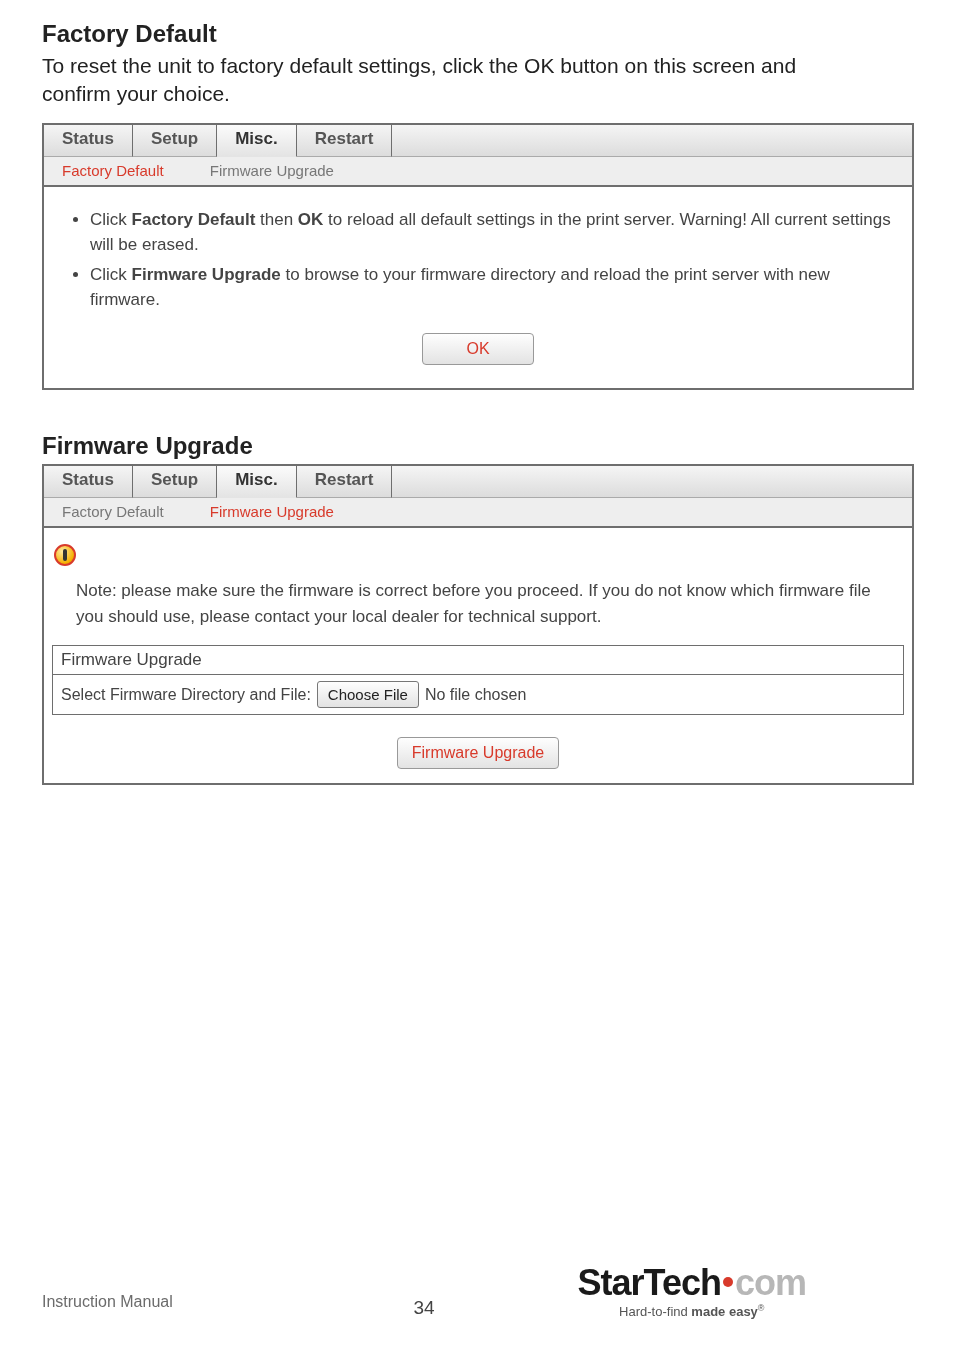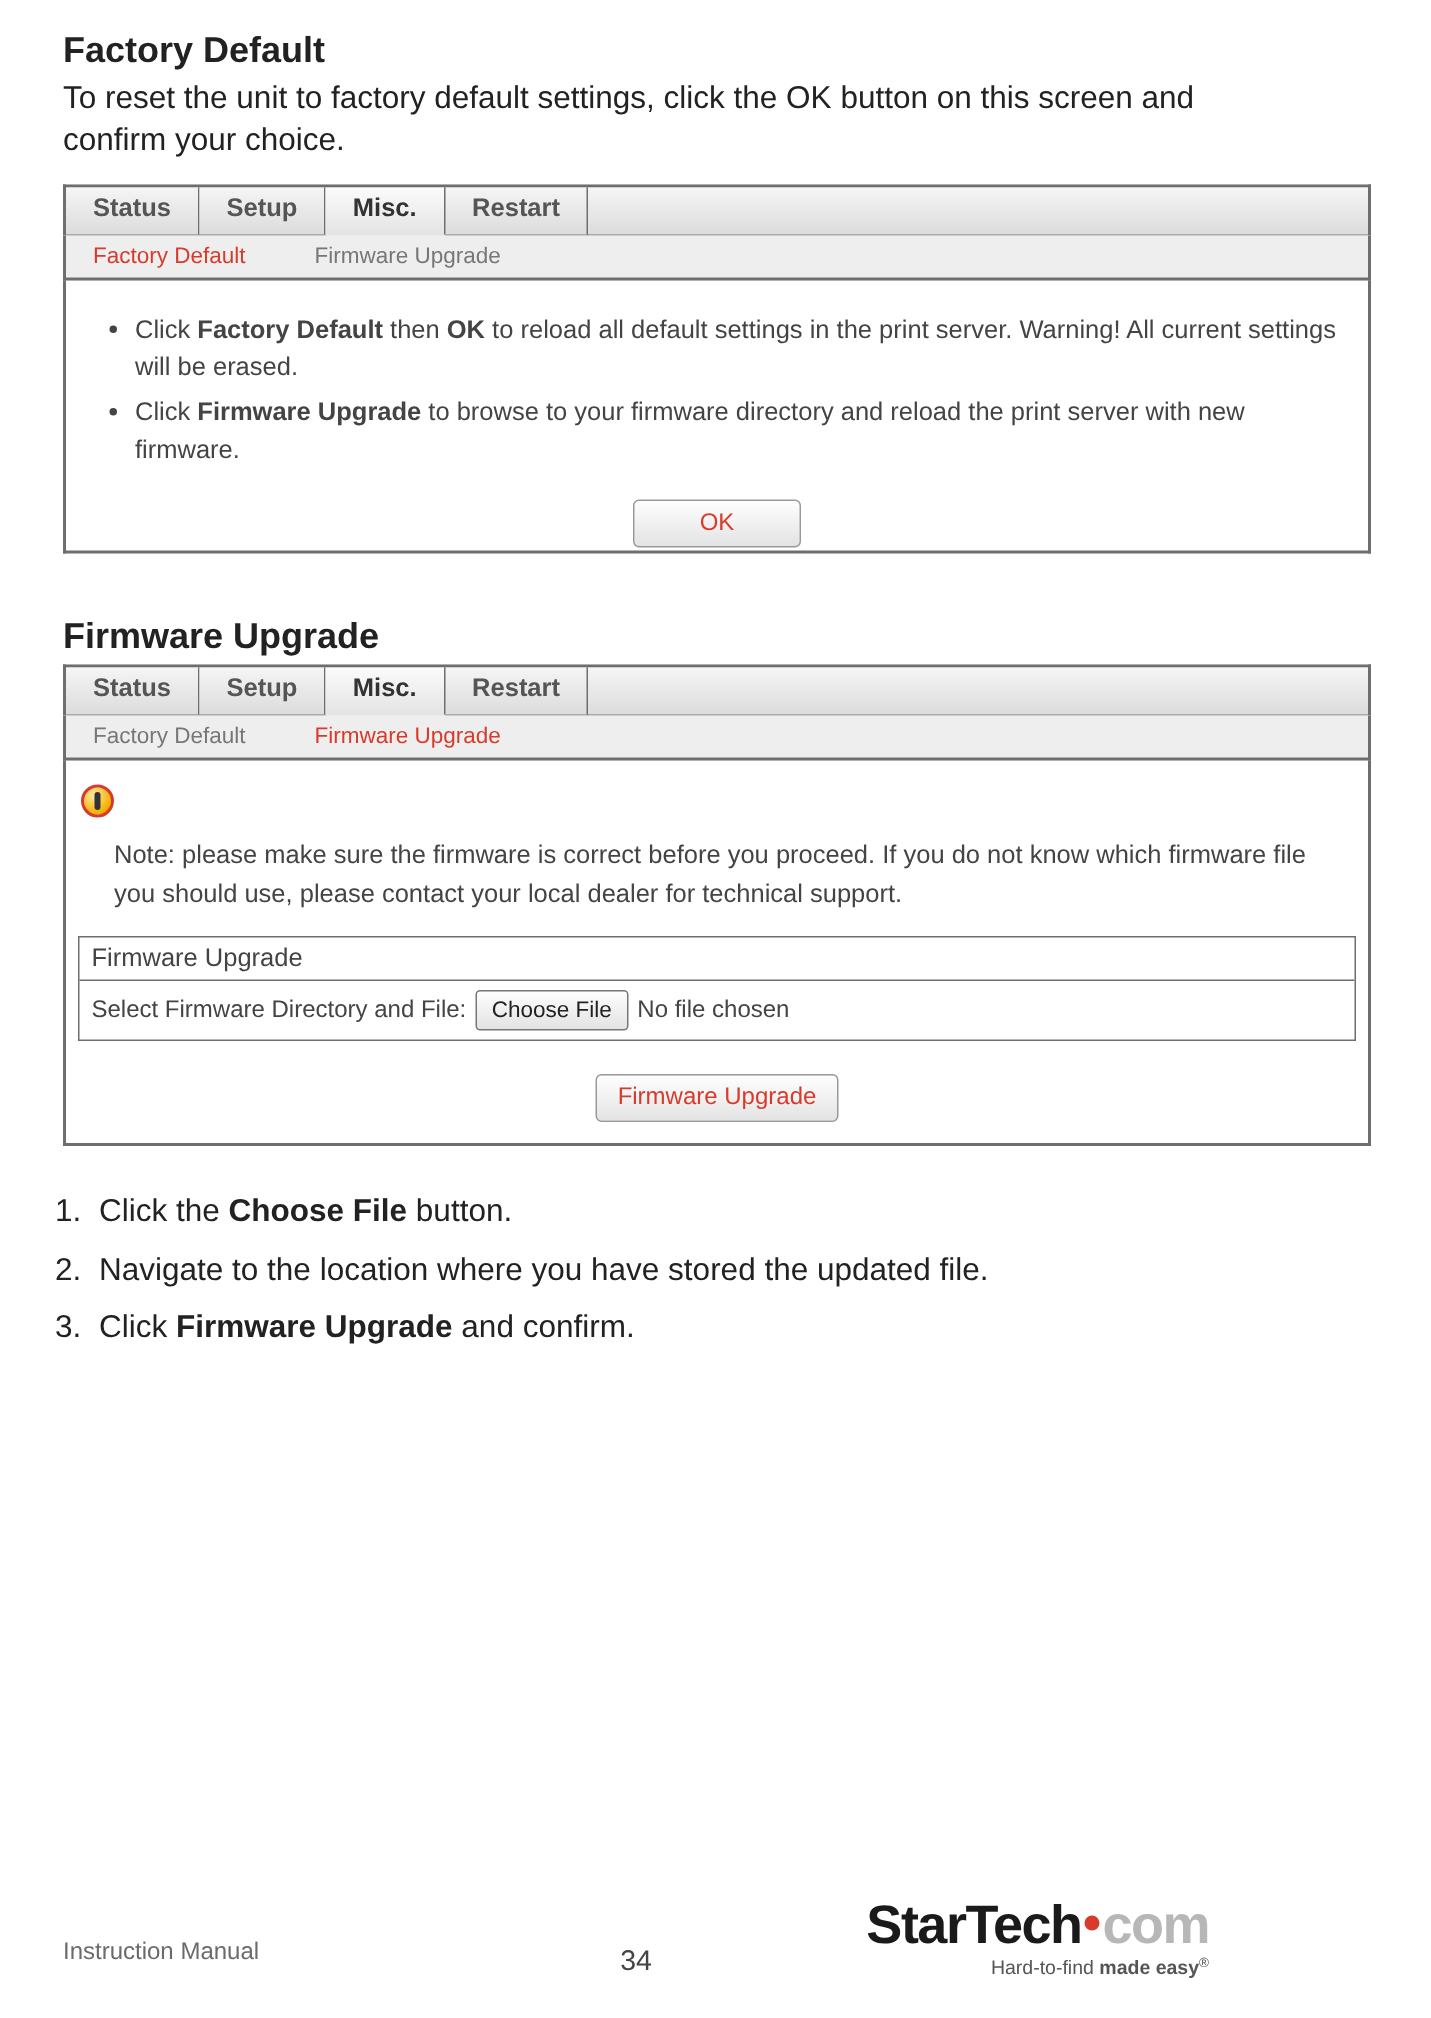--- a/index.html
+++ b/index.html
@@ -77,21 +77,21 @@
   .subtabbar .subtab {
     padding: 3px 28px 3px 18px;
     color: #777;
   }
   .subtabbar .subtab.active {
     color: #d83a2b;
   }
   .panel {
     border: 2px solid #6e6e6e;
     border-top: none;
-    padding: 20px 20px 2px 20px;
+    padding: 20px 20px 23px 20px;
     font-family: Verdana, Arial, sans-serif;
     font-size: 17px;
     color: #444;
   }
   .panel ul {
     margin: 0 0 16px 26px;
     padding: 0;
   }
   .panel ul li {
     margin: 0 0 4px 0;
@@ -219,21 +219,21 @@
     left: 50%;
     transform: translateX(-50%);
     bottom: 0;
     font-size: 19px;
     color: #444;
   }
   .footer .logo {
     position: absolute;
     right: 0;
     bottom: 0;
-    text-align: right;
+    text-align: center;
   }
   .footer .brand {
     font-family: "Arial Black", Arial, sans-serif;
     font-weight: 900;
     font-size: 36px;
     letter-spacing: -1px;
     color: #1a1a1a;
     line-height: 1;
   }
   .footer .brand .reddot {
@@ -325,29 +325,20 @@
           <span class="choosebtn">Choose File</span>
           <span>No file chosen</span>
         </div>
       </div>
       <div class="fwupbtn-wrap">
         <span class="fwupbtn">Firmware Upgrade</span>
       </div>
     </div>
   </div>
 
-  <ol class="steps">
-    <li>
-      <span>Click the </span><b>Choose File</b><span> button.</span>
-    </li>
-    <li>Navigate to the location where you have stored the updated file.</li>
-    <li>
-      <span>Click </span><b>Firmware Upgrade</b><span> and confirm.</span>
-    </li>
-  </ol>
 
   <div class="footer">
     <div class="manual">Instruction Manual</div>
     <div class="pgnum">34</div>
     <div class="logo">
       <div class="brand">
         <span>StarTech</span><span class="reddot"></span><span class="comgray">com</span>
       </div>
       <div class="tagline">
         <span>Hard-to-find </span><b>made easy</b><span class="reg">®</span>

